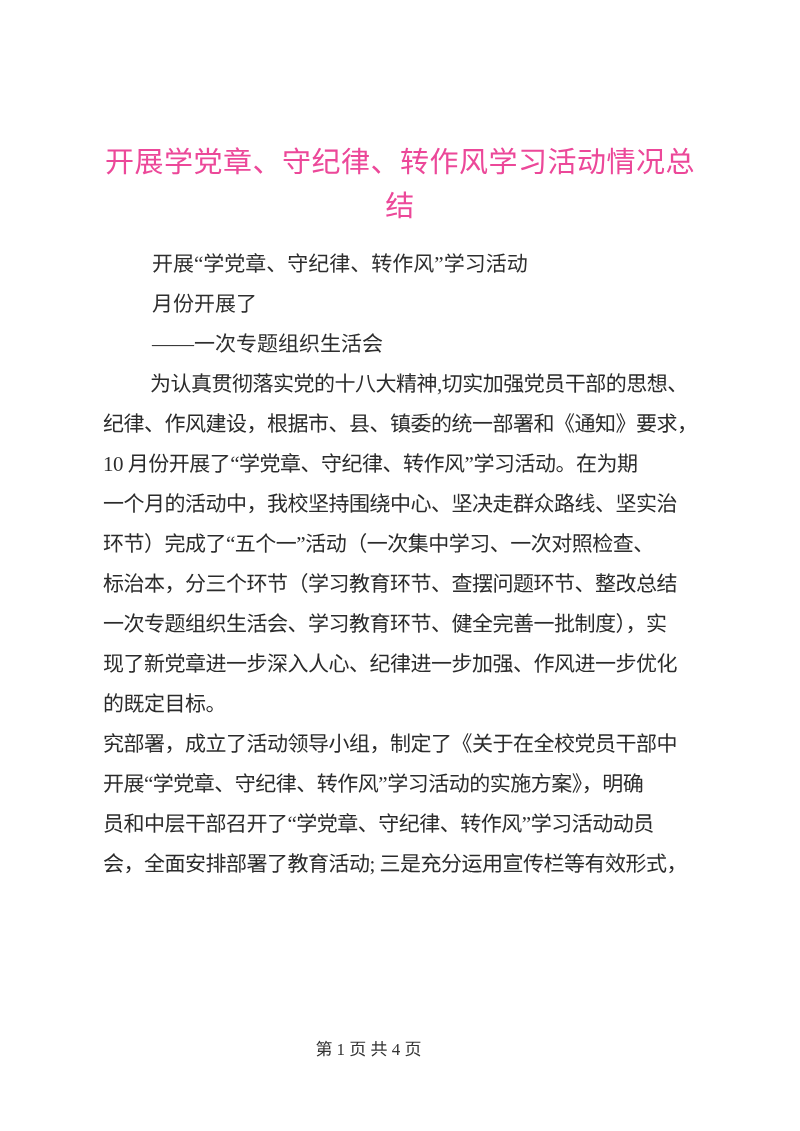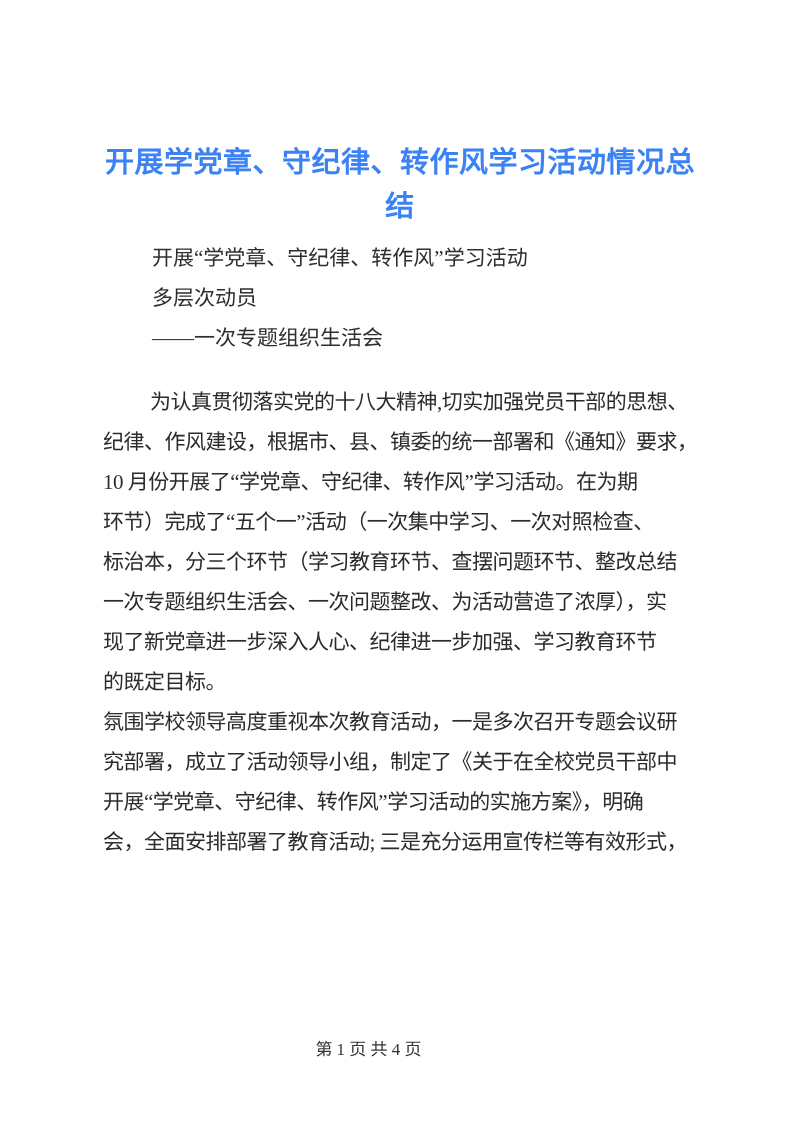--- a/index.html
+++ b/index.html
@@ -16,41 +16,40 @@
     overflow: hidden;
   }
   .content {
     position: absolute;
     left: 103px;
     top: 140px;
     width: 594px;
   }
   .doc-title {
     font-size: 29px;
-    font-weight: bold;
-    color: #3b82f6;
+    font-weight: normal;
+    color: #ec4899;
     text-align: center;
     line-height: 44px;
     letter-spacing: 0.5px;
     word-break: break-all;
   }
   .subtitle-block {
-    margin-top: 10px;
+    margin-top: 16px;
     margin-left: 49px;
     color: #2e2e2e;
   }
   .subtitle-line {
     font-size: 21px;
     line-height: 40px;
     height: 40px;
     white-space: nowrap;
   }
   .body-block {
     color: #2b2b2b;
-    margin-top: 24px;
   }
   .body-line {
     font-size: 21px;
     line-height: 40px;
     height: 40px;
     letter-spacing: -0.5px;
     white-space: nowrap;
   }
   .body-line.indent {
     text-indent: 47px;
@@ -69,41 +68,42 @@
 </head>
 <body>
 
 <div class="page">
   <div class="content">
 
     <div class="doc-title">开展学党章、守纪律、转作风学习活动情况总结</div>
 
     <div class="subtitle-block">
       <div class="subtitle-line">开展“学党章、守纪律、转作风”学习活动</div>
-      <div class="subtitle-line">多层次动员</div>
+      <div class="subtitle-line">月份开展了</div>
       <div class="subtitle-line">——一次专题组织生活会</div>
     </div>
 
     <div class="body-block">
 
       <div>
         <div class="body-line indent">为认真贯彻落实党的十八大精神,切实加强党员干部的思想、</div>
         <div class="body-line">纪律、作风建设，根据市、县、镇委的统一部署和《通知》要求，</div>
         <div class="body-line">10 月份开展了“学党章、守纪律、转作风”学习活动。在为期</div>
+        <div class="body-line">一个月的活动中，我校坚持围绕中心、坚决走群众路线、坚实治</div>
         <div class="body-line">环节）完成了“五个一”活动（一次集中学习、一次对照检查、</div>
         <div class="body-line">标治本，分三个环节（学习教育环节、查摆问题环节、整改总结</div>
-        <div class="body-line">一次专题组织生活会、一次问题整改、为活动营造了浓厚），实</div>
-        <div class="body-line">现了新党章进一步深入人心、纪律进一步加强、学习教育环节</div>
+        <div class="body-line">一次专题组织生活会、学习教育环节、健全完善一批制度），实</div>
+        <div class="body-line">现了新党章进一步深入人心、纪律进一步加强、作风进一步优化</div>
         <div class="body-line">的既定目标。</div>
       </div>
 
       <div>
-        <div class="body-line">氛围学校领导高度重视本次教育活动，一是多次召开专题会议研</div>
         <div class="body-line">究部署，成立了活动领导小组，制定了《关于在全校党员干部中</div>
         <div class="body-line">开展“学党章、守纪律、转作风”学习活动的实施方案》，明确</div>
+        <div class="body-line">员和中层干部召开了“学党章、守纪律、转作风”学习活动动员</div>
         <div class="body-line">会，全面安排部署了教育活动; 三是充分运用宣传栏等有效形式，</div>
       </div>
 
     </div>
   </div>
 
   <div class="page-footer">
     <span>第 1 页 共 4 页</span>
   </div>
 </div>

